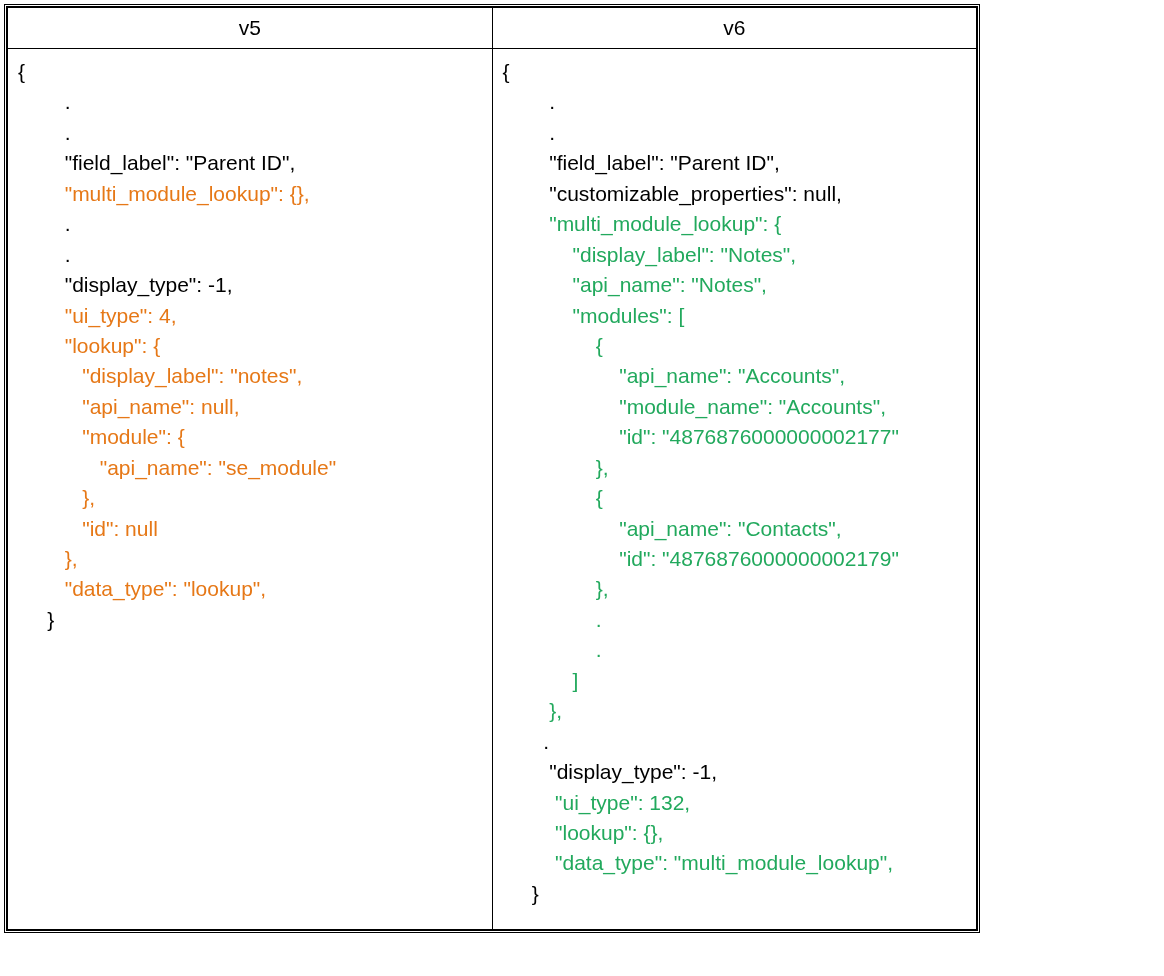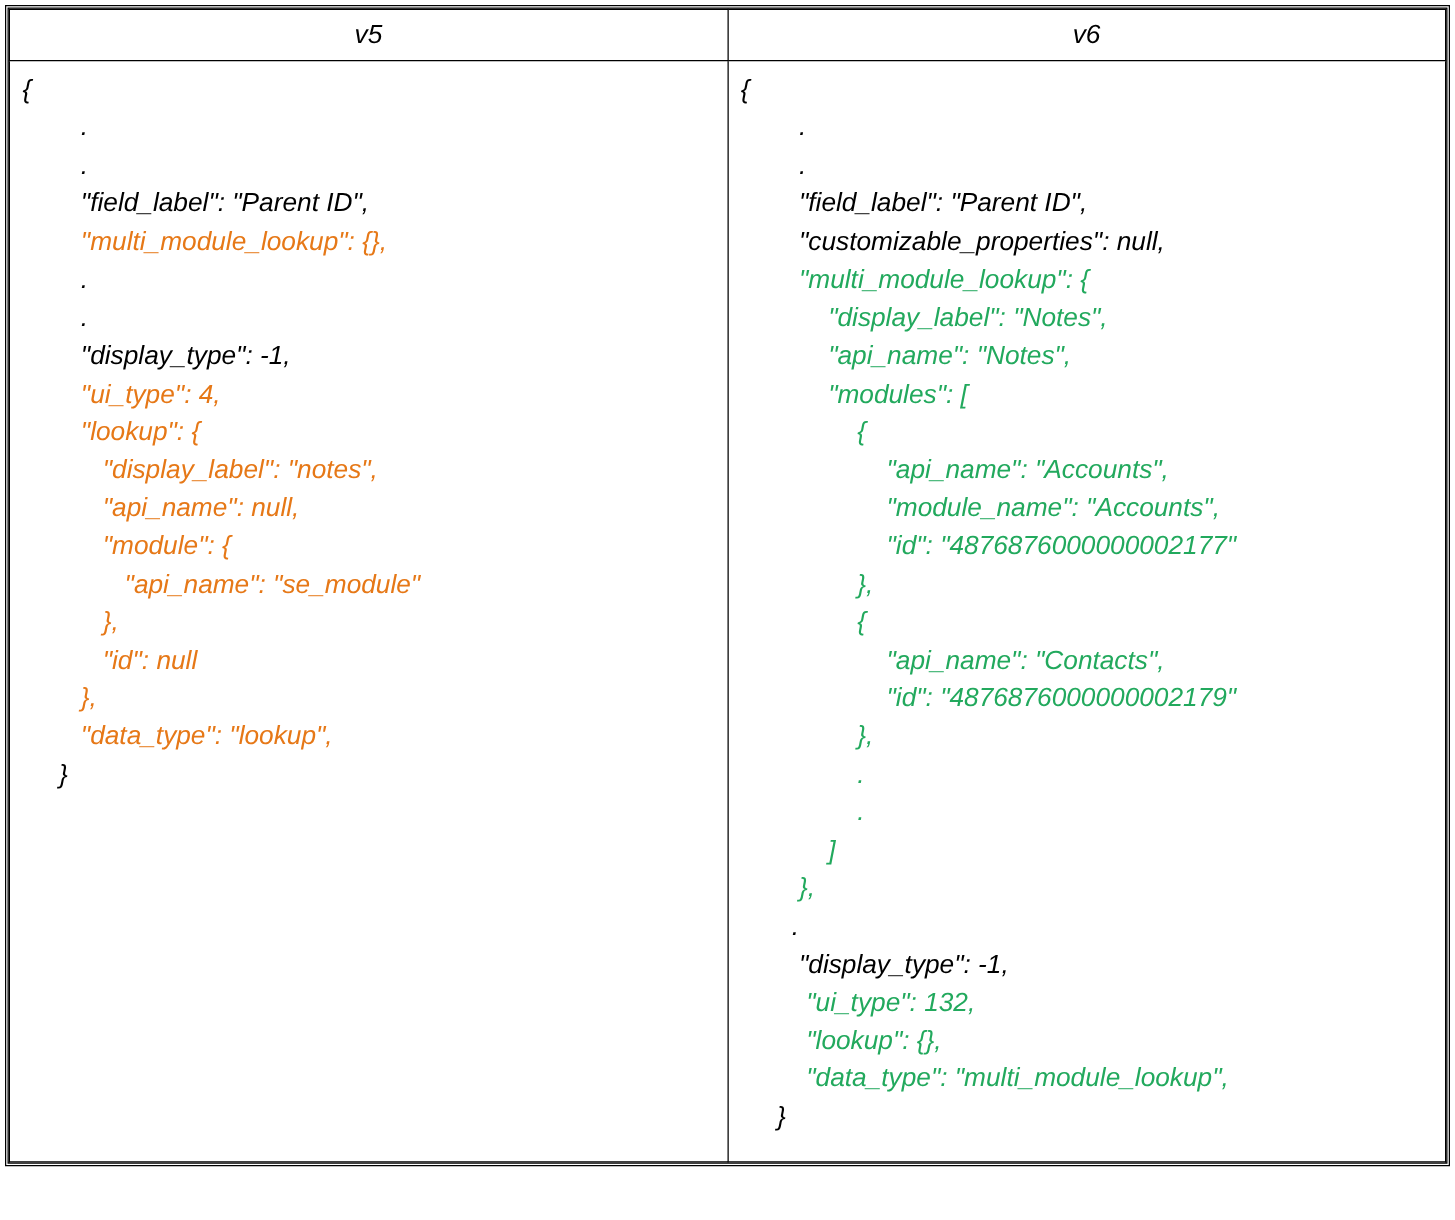--- a/index.html
+++ b/index.html
@@ -7,22 +7,21 @@
       padding: 0;
       box-sizing: border-box;
     }
     body {
       font-family: "Segoe UI", Arial, sans-serif;
       background: #fff;
       padding: 4px;
     }
     .outer-border {
       border: 3px double #000;
-      width: 1156px;
-      font-style: italic;
+      width: 976px;
     }
     table {
       width: 100%;
       border-collapse: collapse;
     }
     th {
       border: 1px solid #000;
       font-weight: 400;
       font-size: 21px;
       text-align: center;

